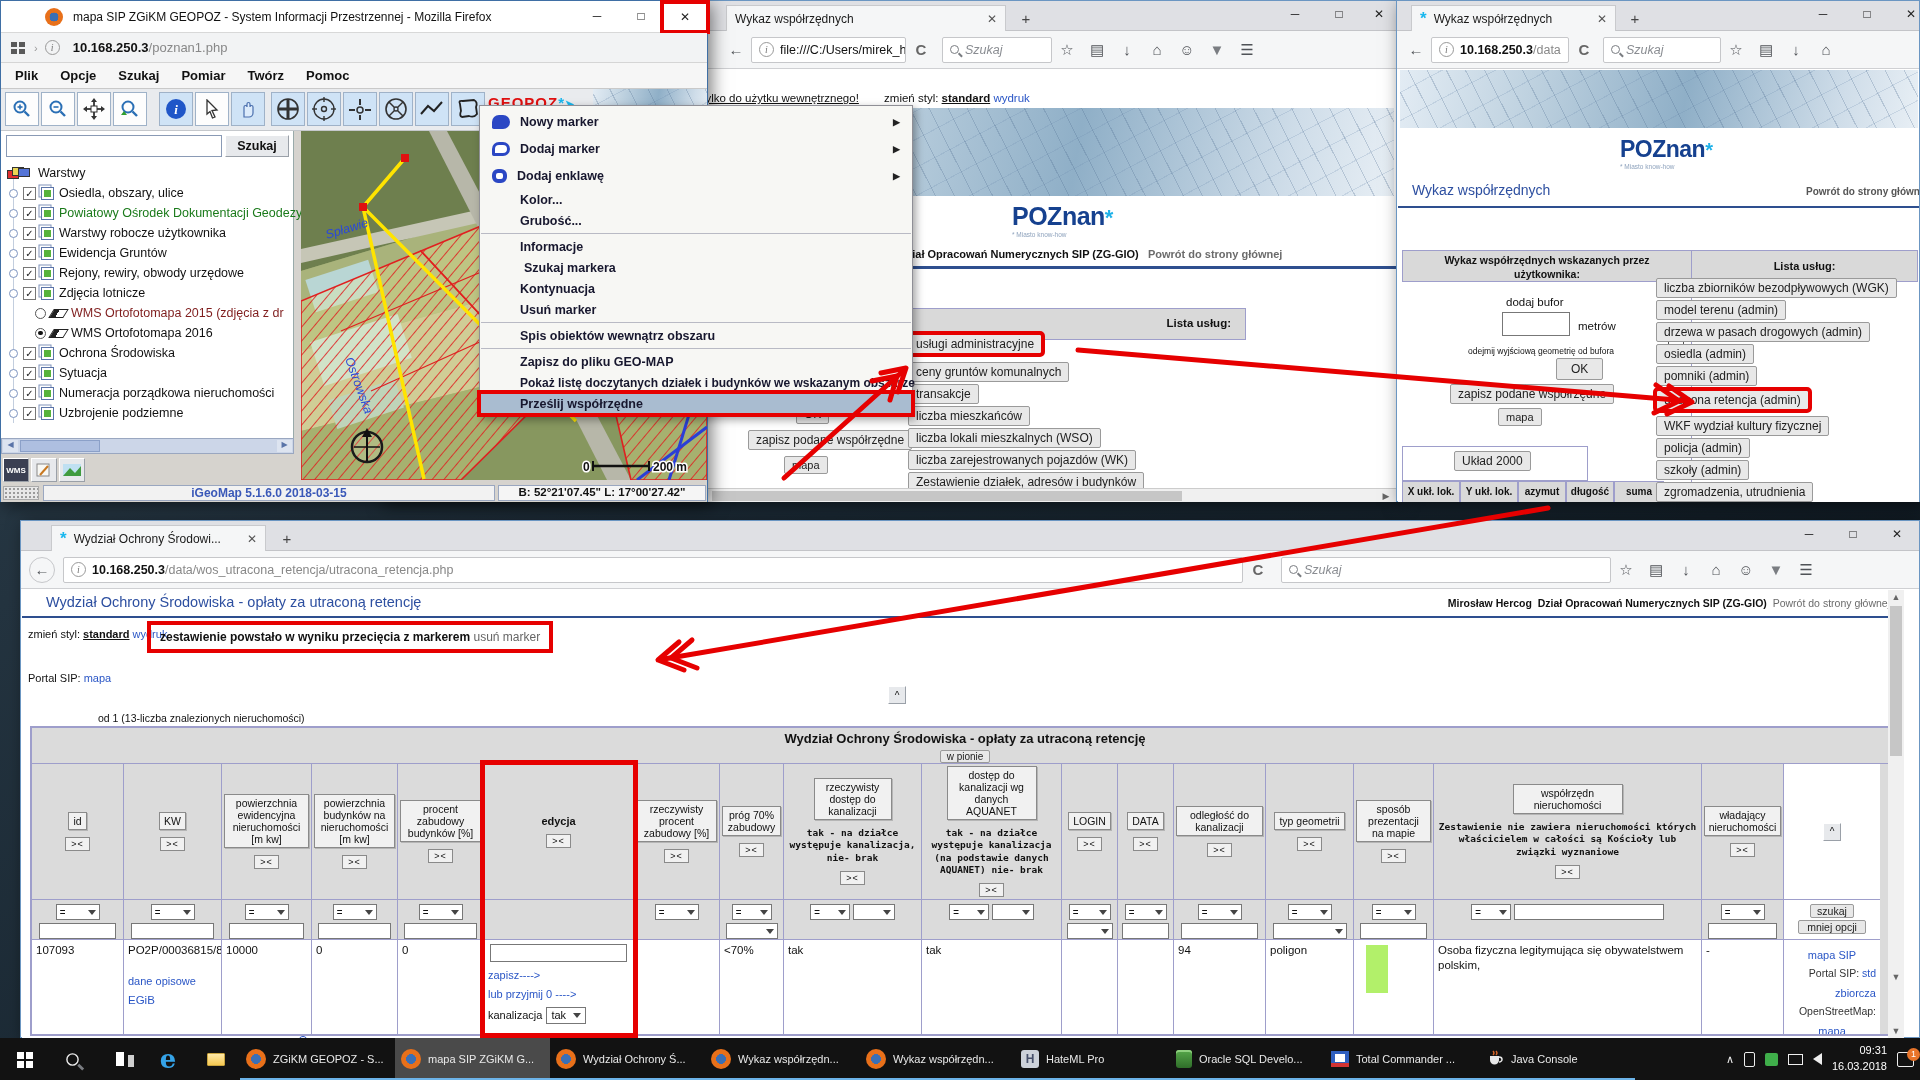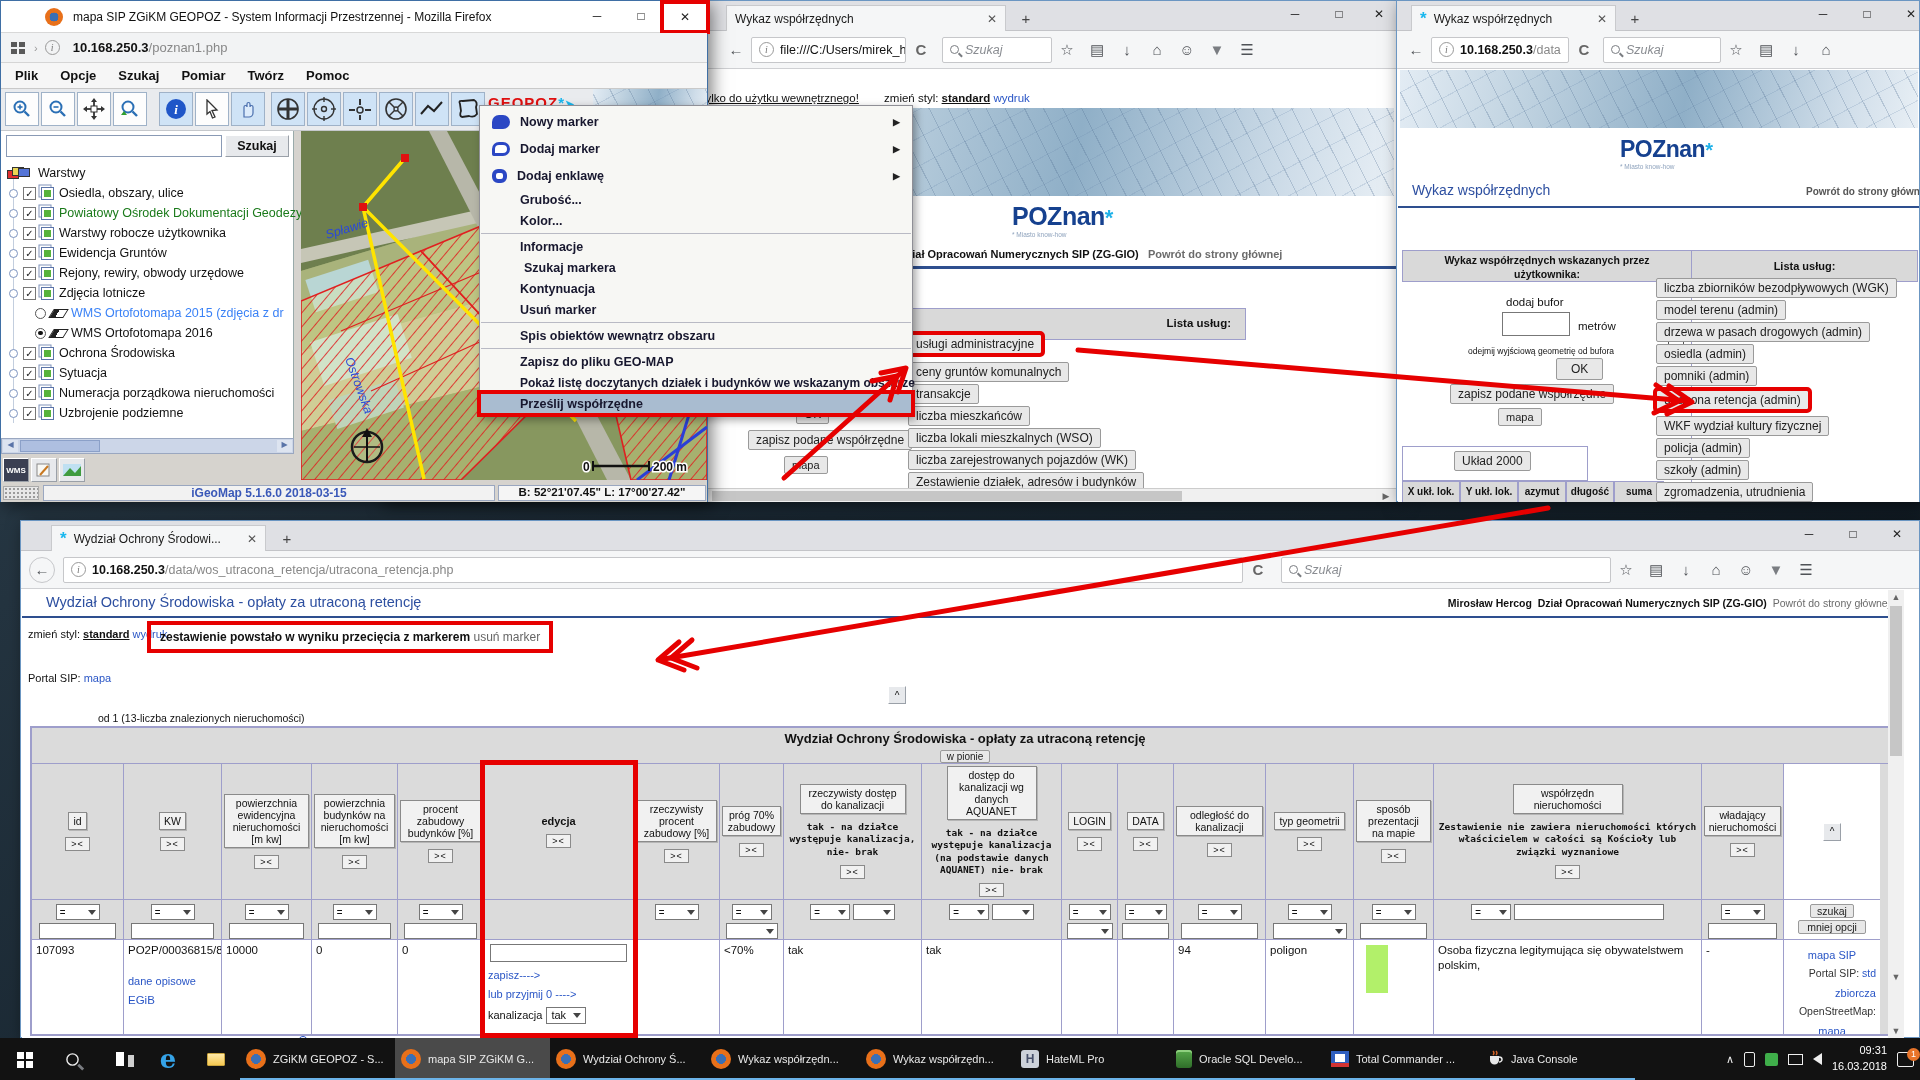--- a/index.html
+++ b/index.html
@@ -418,21 +418,21 @@
             <span class="cb">✓</span>
             <span class="lyr"></span>
             <span>Rejony, rewiry, obwody urzędowe</span>
           </div>
         <div class="trow" style="left:8px;top:152px">
             <span class="tg"></span>
             <span class="cb">✓</span>
             <span class="lyr"></span>
             <span>Zdjęcia lotnicze</span>
           </div>
-        <div class="trow" style="left:34px;top:172px;color:#3b82f6">
+        <div class="trow" style="left:34px;top:172px;color:#7f1d1d">
             <span class="rad"></span>
             <span class="para"></span>
             <span>WMS Ortofotomapa 2015 (zdjęcia z dr</span>
           </div>
         <div class="trow" style="left:34px;top:192px">
             <span class="rad sel"></span>
             <span class="para"></span>
             <span>WMS Ortofotomapa 2016</span>
           </div>
         <div class="trow" style="left:8px;top:212px">
@@ -542,22 +542,22 @@
         <div class="mi ico">
             <span class="micon" style="border:3.5px solid #2b47c4;border-radius:8px 8px 8px 2px;background:#fff"></span>
             <span>Dodaj marker</span>
             <span class="sub">▶</span>
           </div>
         <div class="mi ico">
             <span class="micon" style="border:4px solid #2b47c4;border-radius:6px;background:#fff;width:15px"></span>
             <span>Dodaj enklawę</span>
             <span class="sub">▶</span>
           </div>
+        <div class="mi" style="padding-left:40px">Kolor...</div>
         <div class="mi" style="padding-left:40px">Grubość...</div>
-        <div class="mi" style="padding-left:40px">Kolor...</div>
         <div class="msep"></div>
         <div class="mi" style="padding-left:40px">Informacje</div>
         <div class="mi" style="padding-left:44px">Szukaj markera</div>
         <div class="mi" style="padding-left:40px">Kontynuacja</div>
         <div class="mi" style="padding-left:40px">Usuń marker</div>
         <div class="msep"></div>
         <div class="mi" style="padding-left:40px">Spis obiektów wewnątrz obszaru</div>
         <div class="msep"></div>
         <div class="mi" style="padding-left:40px">Zapisz do pliku GEO-MAP</div>
         <div class="mi" style="padding-left:40px;font-size:12px">Pokaż listę doczytanych działek i budynków we wskazanym obszarze</div>
@@ -737,21 +737,21 @@
                   <b class="car"></b>
                 </span>
                 <span class="fsel" style="width:52px">
                   <b class="car"></b>
                 </span>
               </div>
             <div class="d">&lt;70%</div>
           </div>
           <div class="wcol" style="width:138px">
             <div class="h">
-                <span class="lb" style="width:106px">rzeczywisty dostęp do kanalizacji</span>
+                <span class="lb" style="width:78px">rzeczywisty dostęp do kanalizacji</span>
                 <span class="note">tak - na działce występuje kanalizacja, nie- brak</span>
                 <span class="srt">&gt;&lt;</span>
               </div>
             <div class="f">
                 <span class="row2">
                   <span class="fs" style="width:40px">
                     <i>=</i>
                     <b class="car"></b>
                   </span>
                   <span class="fsel" style="width:42px">

